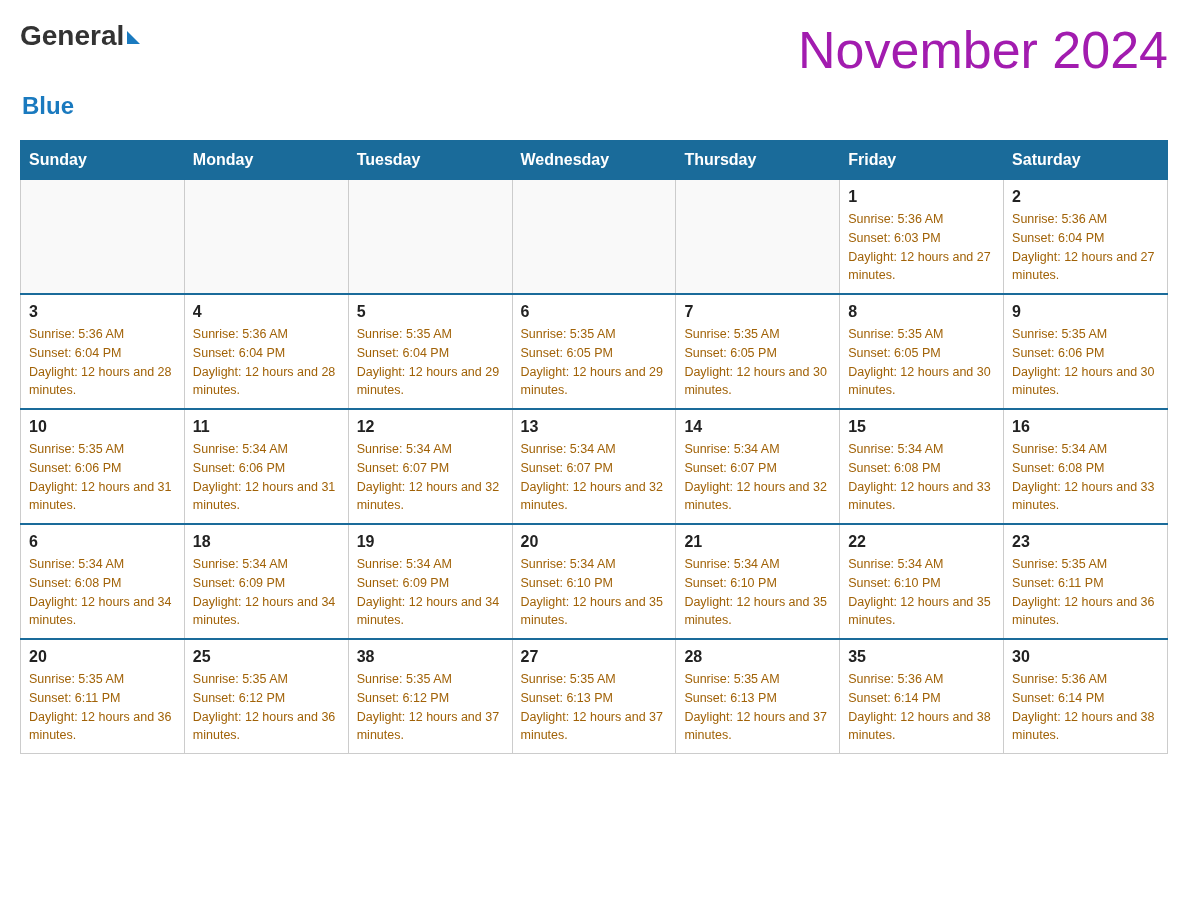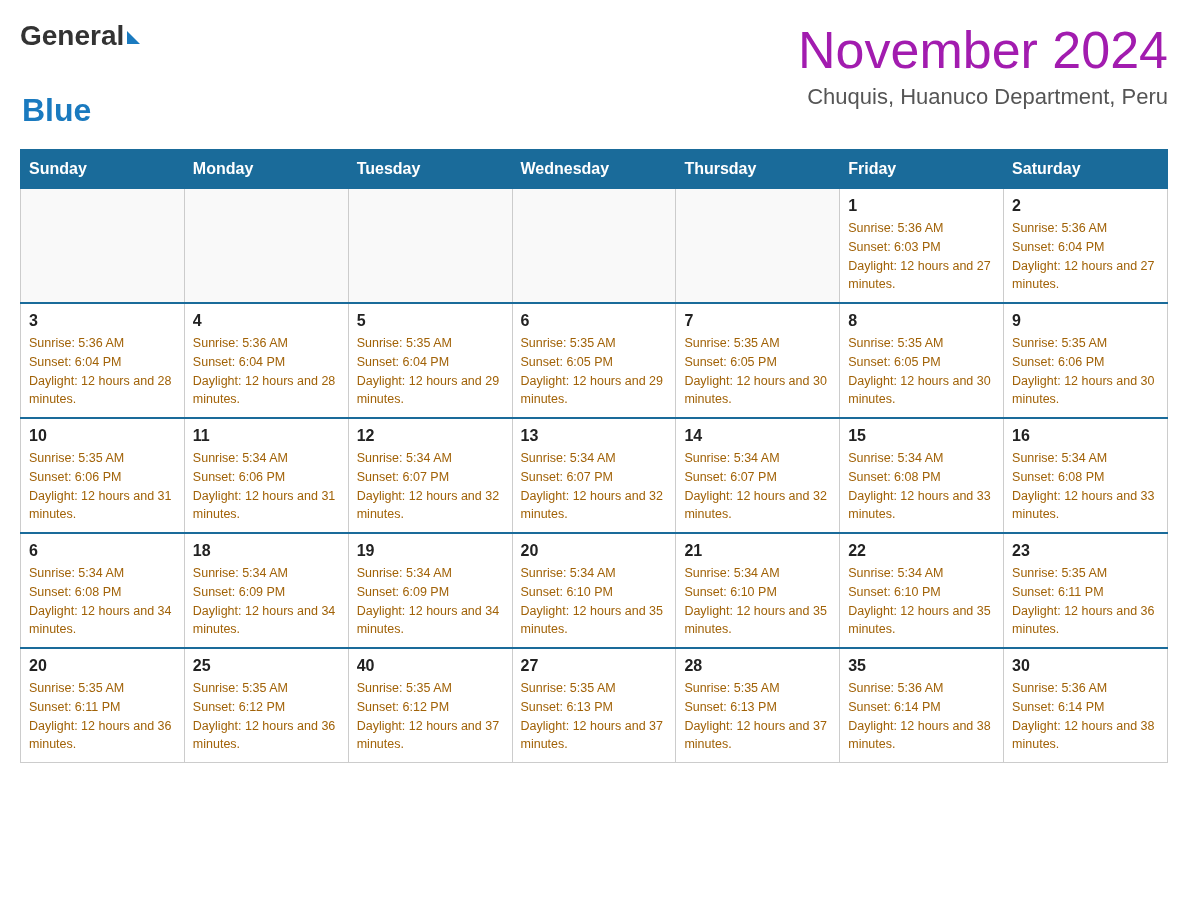--- a/index.html
+++ b/index.html
@@ -88,26 +88,25 @@
 <body>
 
 <div class="header-area">
   <div class="logo-area">
     <div class="logo-text">
       <span>General</span>
       <span style="display:inline-block; width:0; height:0; border-left:13px solid #1a7abf; border-top:13px solid transparent; margin-left:3px; margin-bottom:-2px;"></span>
       <br>
     </div>
     <div style="display:flex; align-items:center; margin-top:-8px; margin-left:2px;">
-      <span style="color:#1a7abf; font-size:32px; font-weight:bold;">Blue</span>
+      <span style="color:#1a7abf; font-size:24px; font-weight:bold;">Blue</span>
     </div>
   </div>
   <div class="title-area">
     <div class="month-title">November 2024</div>
-    <div class="location-title">Chuquis, Huanuco Department, Peru</div>
   </div>
 </div>
 
 <table class="calendar-table">
   <thead>
     <tr>
       <th>Sunday</th>
       <th>Monday</th>
       <th>Tuesday</th>
       <th>Wednesday</th>
@@ -275,21 +274,21 @@
 Sunset: 6:11 PM
 Daylight: 12 hours and 36 minutes.</div>
         </td>
         <td>
           <span class="day-number">25</span>
           <div class="day-info" style="white-space: pre-line;">Sunrise: 5:35 AM
 Sunset: 6:12 PM
 Daylight: 12 hours and 36 minutes.</div>
         </td>
         <td>
-          <span class="day-number">40</span>
+          <span class="day-number">38</span>
           <div class="day-info" style="white-space: pre-line;">Sunrise: 5:35 AM
 Sunset: 6:12 PM
 Daylight: 12 hours and 37 minutes.</div>
         </td>
         <td>
           <span class="day-number">27</span>
           <div class="day-info" style="white-space: pre-line;">Sunrise: 5:35 AM
 Sunset: 6:13 PM
 Daylight: 12 hours and 37 minutes.</div>
         </td>

